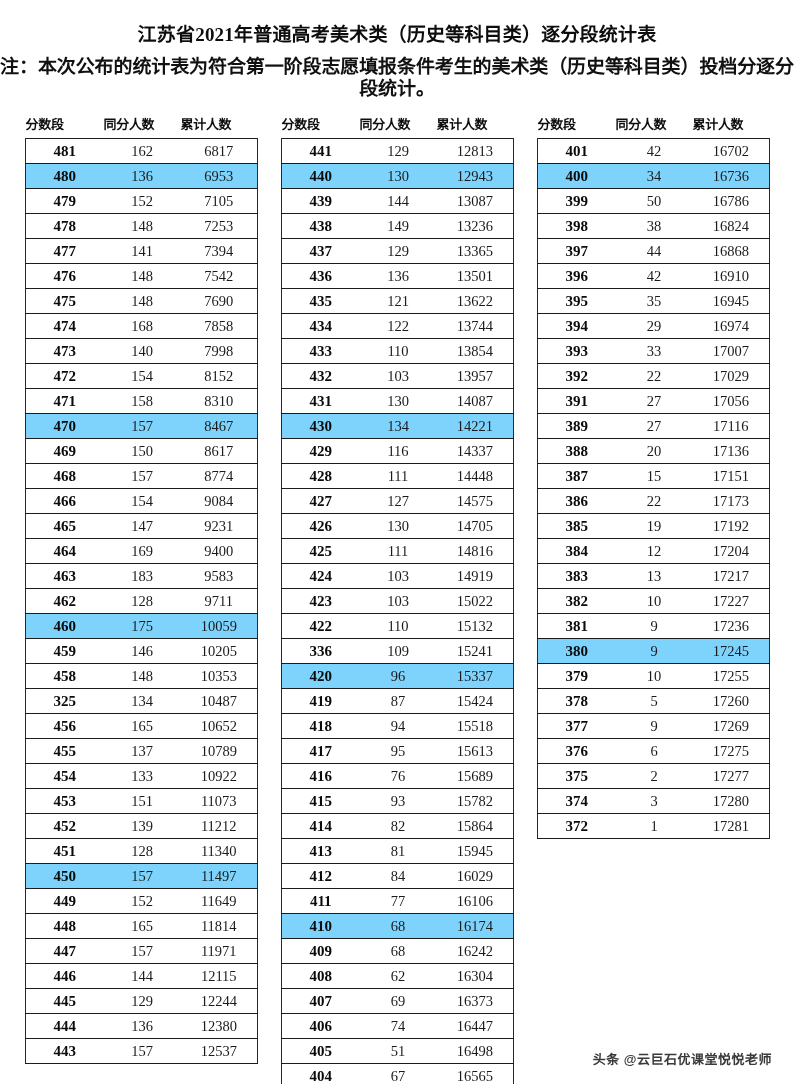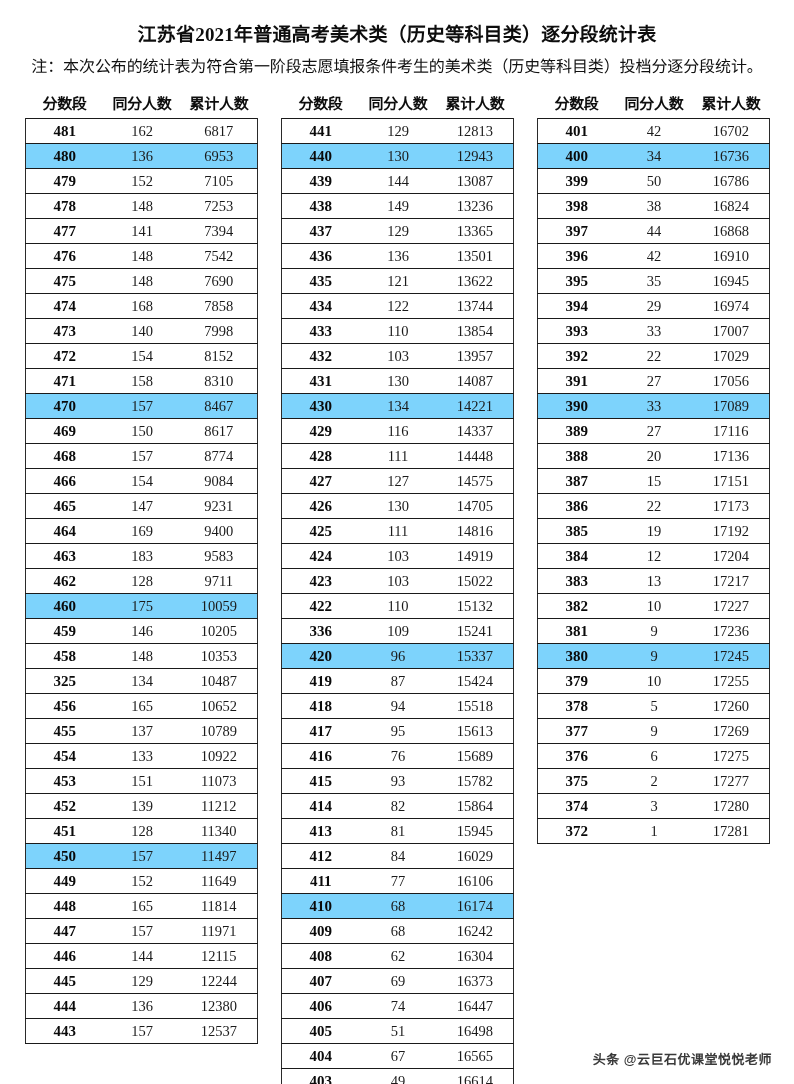--- a/index.html
+++ b/index.html
@@ -31,27 +31,28 @@
     font-weight: bold;
     letter-spacing: 0.2px;
     padding-top: 22px;
     line-height: 26px;
     color: #0d0d0d;
     font-family: "Liberation Serif", "DejaVu Serif", serif;
   }
 
   .doc-note {
     text-align: center;
-    font-size: 16px;
+    font-size: 19px;
     line-height: 22px;
     padding-top: 8px;
     padding-bottom: 6px;
     color: #111111;
     letter-spacing: -0.1px;
     font-family: "Liberation Serif", "DejaVu Serif", serif;
+    font-weight: bold;
   }
 
   
   .columns {
     display: flex;
     justify-content: space-between;
     padding: 6px 25px 0 25px;
     box-sizing: border-box;
     width: 794px;
   }
@@ -65,23 +66,23 @@
     border-collapse: collapse;
     table-layout: fixed;
     font-family: "Liberation Serif", "DejaVu Serif", serif;
   }
 
   table.score-table col.c-seg   { width: 78px; }
   table.score-table col.c-same  { width: 77px; }
   table.score-table col.c-accum { width: 77px; }
 
   table.score-table thead th {
-    font-size: 15px;
+    font-size: 13px;
     font-weight: bold;
-    text-align: center;
+    text-align: left;
     padding: 2px 0 5px 0;
     border: none;
     letter-spacing: -0.3px;
     white-space: nowrap;
     color: #0d0d0d;
   }
 
   table.score-table thead tr {
     border-bottom: 1.4px solid #1a1a1a;
   }
@@ -633,25 +634,20 @@
             <tr>
               <td class="seg">392</td>
               <td class="mid">22</td>
               <td class="acc">17029</td>
             </tr>
             <tr>
               <td class="seg">391</td>
               <td class="mid">27</td>
               <td class="acc">17056</td>
             </tr>
-            <tr class="shaded">
-              <td class="seg">390</td>
-              <td class="mid">33</td>
-              <td class="acc">17089</td>
-            </tr>
             <tr>
               <td class="seg">389</td>
               <td class="mid">27</td>
               <td class="acc">17116</td>
             </tr>
             <tr>
               <td class="seg">388</td>
               <td class="mid">20</td>
               <td class="acc">17136</td>
             </tr>

